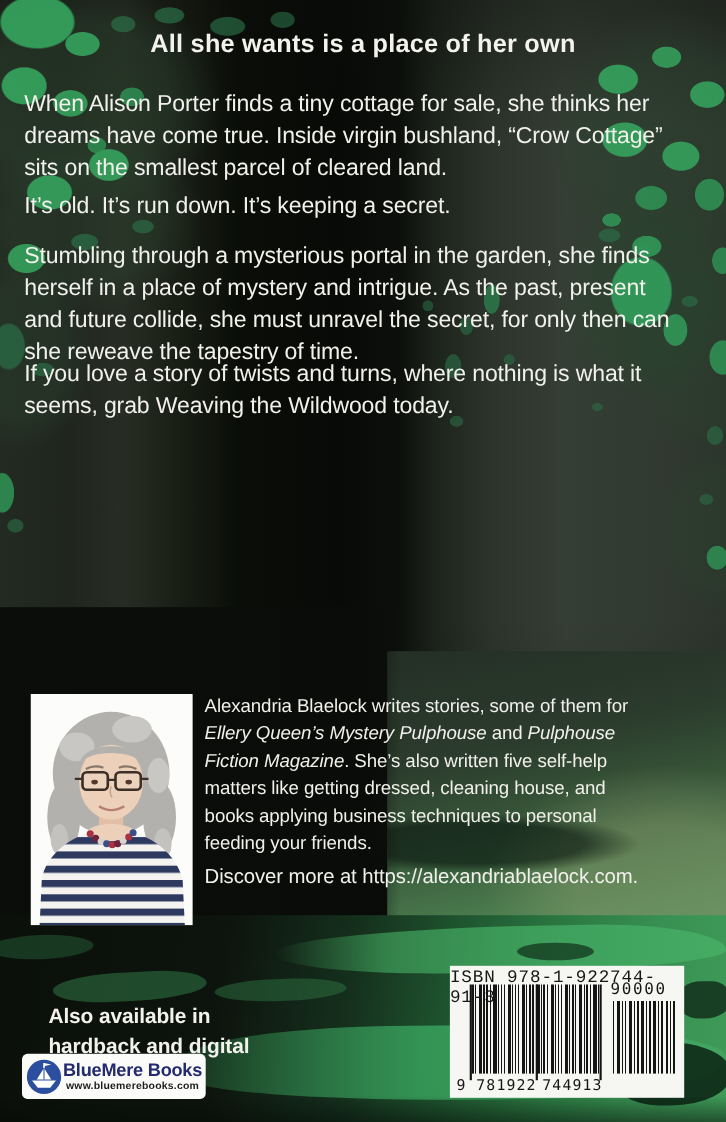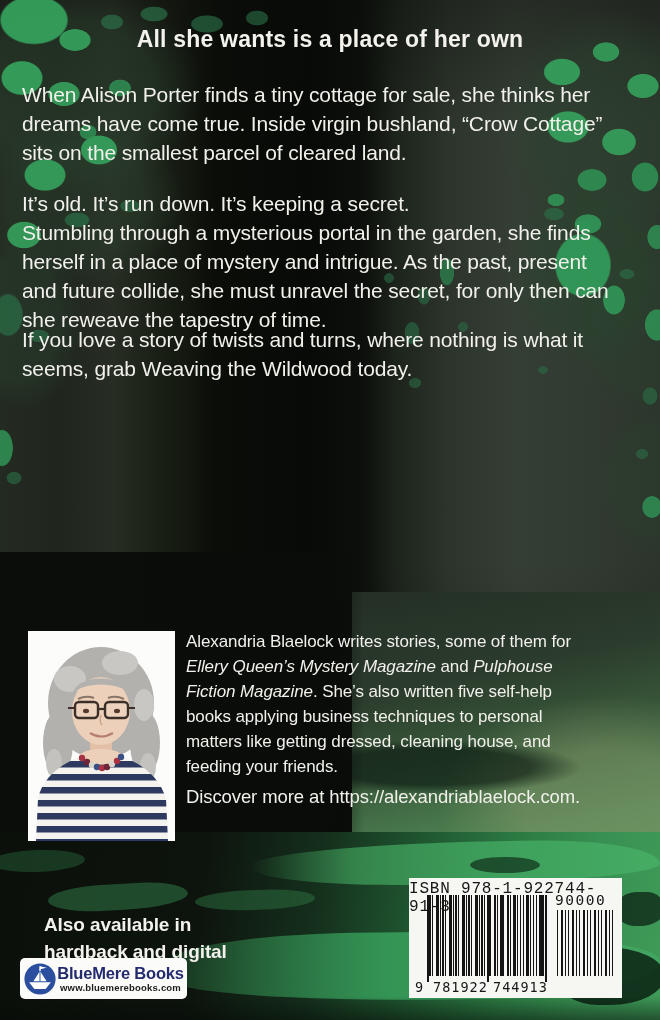--- a/index.html
+++ b/index.html
@@ -117,21 +117,21 @@
   .darkblot3 { left:615px; top:60px; width:50px; height:34px; background:rgba(8,26,15,.7);
     border-radius:50% 40% 55% 45% / 55%; }
   .band-shade { left:0; bottom:0; width:660px; height:24px;
     background:linear-gradient(180deg, rgba(5,10,6,0), rgba(5,10,6,.5)); }
 
   
   .tagline { position:absolute; left:20px; top:26px; width:620px; text-align:center;
     font-size:23px; font-weight:700; color:#f3f2ec; letter-spacing:.2px; }
   .blurb { position:absolute; left:22px; color:#f1f0ea; font-size:21px;
     line-height:29px; letter-spacing:-.15px; white-space:nowrap; }
-  .p1 { top:80px; } .p2 { top:173px;margin-top:16px; } .p3 { top:218px; } .p4 { top:325px; }
+  .p1 { top:80px; } .p2 { top:173px; } .p3 { top:218px; } .p4 { top:325px; }
 
   
   .author-photo { position:absolute; left:28px; top:631px; width:147px; height:210px;
     background:#fcfcfb; }
   .author-photo svg { display:block; }
   .bio { position:absolute; left:186px; top:629px; color:#f1f0ea; font-size:17px;
     line-height:25px; letter-spacing:-.1px; white-space:nowrap; }
   .bio i { font-style:italic; }
   .discover { position:absolute; left:186px; top:786px; color:#f1f0ea; font-size:18.5px;
     letter-spacing:-.1px; white-space:nowrap; }
@@ -258,24 +258,24 @@
         <circle cx="79" cy="136" r="3.2" fill="#6e2539"></circle>
         <circle cx="84" cy="133" r="3.2" fill="#d8d3cb"></circle>
         <circle cx="89" cy="130" r="3.2" fill="#a83243"></circle>
         <circle cx="93" cy="126" r="3.2" fill="#394f85"></circle>
       </g>
     </svg>
   </div>
 
   <div class="bio">
     <div><span>Alexandria Blaelock writes stories, some of them for</span></div>
-    <div><i>Ellery Queen’s Mystery Magazine</i><span> and </span><i>Pulphouse</i></div>
+    <div><i>Ellery Queen’s Mystery Pulphouse</i><span> and </span><i>Pulphouse</i></div>
     <div><i>Fiction Magazine</i><span>. She’s also written five self-help</span></div>
+    <div>matters like getting dressed, cleaning house, and</div>
     <div>books applying business techniques to personal</div>
-    <div>matters like getting dressed, cleaning house, and</div>
     <div>feeding your friends.</div>
   </div>
   <div class="discover">Discover more at https://alexandriablaelock.com.</div>
 
   <div class="availability">
     <div>Also available in</div>
     <div>hardback and digital</div>
   </div>
 
   <div class="publisher">

